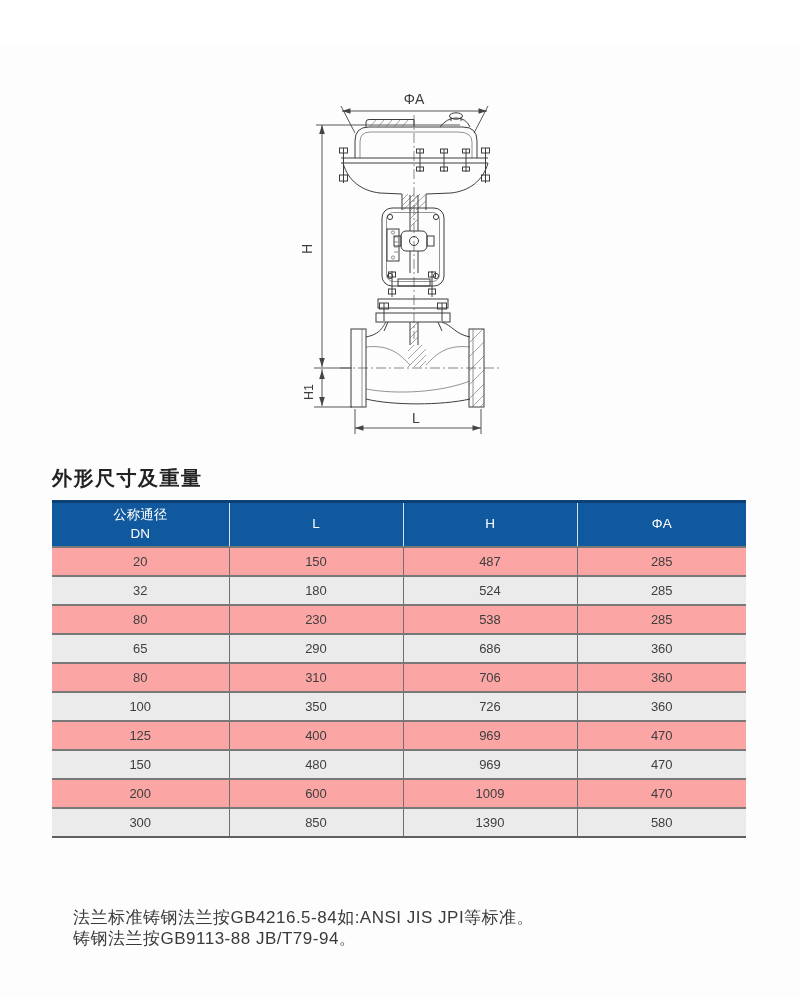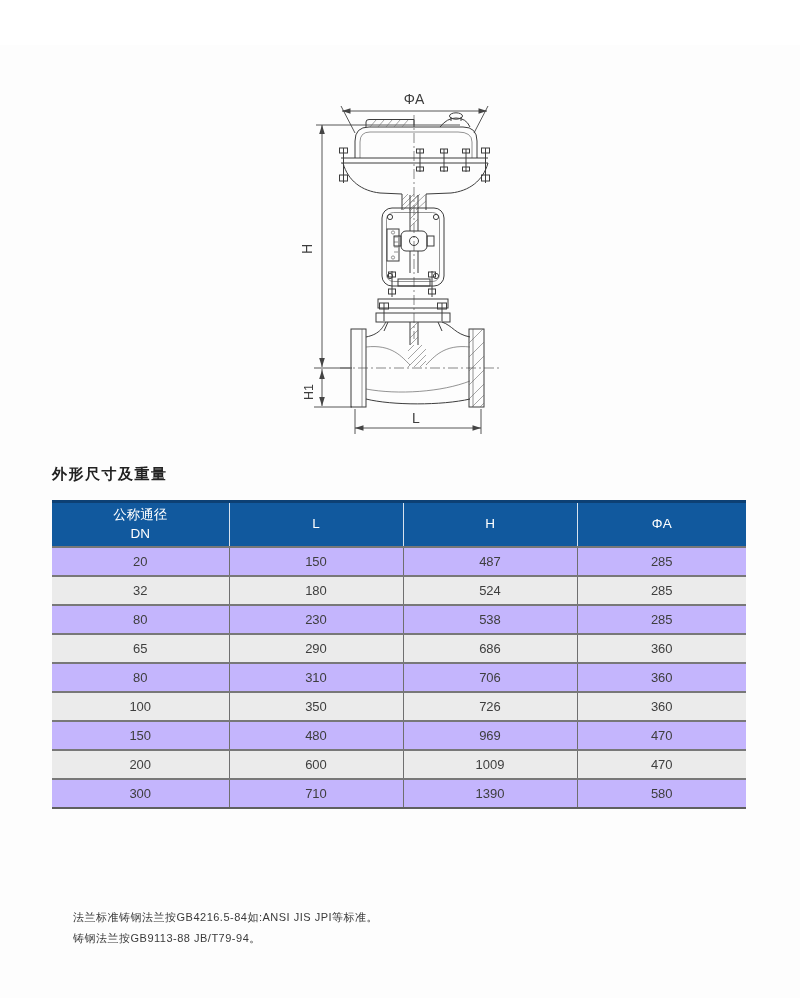--- a/index.html
+++ b/index.html
@@ -6,33 +6,33 @@
   .page{position:relative;width:800px;height:998px;background:#fdfdfd;overflow:hidden;
         font-family:"Liberation Sans","DejaVu Sans",sans-serif;margin-top:45px;}
   svg{position:absolute;top:0;left:0;}
   svg text{font-family:"Liberation Sans","DejaVu Sans",sans-serif;fill:#3d3d3d;}
   .dline{stroke:var(--draw,#3d3d3d);stroke-width:1;fill:none;}
   .dthin{stroke:#5a5a5a;stroke-width:0.65;fill:none;}
   .dim{stroke:#444;stroke-width:0.9;fill:none;}
   .dimfill{fill:#444;stroke:none;}
   .cl{stroke:#555;stroke-width:0.7;fill:none;stroke-dasharray:10 3 2 3;}
   .hatch{stroke:#6a6a6a;stroke-width:0.6;}
-  .section-title{position:absolute;left:52px;top:420px;font-size:15px;font-weight:bold;
+  .section-title{position:absolute;left:52px;top:420px;font-size:20px;font-weight:bold;
         color:#222;letter-spacing:1.5px;}
   table.dims{position:absolute;left:52px;top:455px;width:694px;border-collapse:collapse;
         table-layout:fixed;border-bottom:2.5px solid #5f5f5f;}
   table.dims thead th{background:var(--header-bg,#11599e);color:#fff;font-weight:normal;
         font-size:13.5px;height:41px;border-top:3px solid var(--header-top,#0d4074);
         vertical-align:middle;text-align:center;line-height:1.35;}
   table.dims thead th + th{border-left:1px solid #d7e2ee;}
   table.dims tbody td{height:25px;text-align:center;vertical-align:middle;font-size:13px;
-        color:var(--cell-text,#3e3e3e);border-top:2px solid var(--grid,#787878);background:#c4b5fd;}
+        color:var(--cell-text,#3e3e3e);border-top:2px solid var(--grid,#787878);background:#fca5a5;}
   table.dims tbody td + td{border-left:1.5px solid #6f6f6f;}
   table.dims tbody tr:nth-child(even) td{background:var(--row-alt,#ebebeb);}
-  .notes{position:absolute;left:73px;top:862px;font-size:11px;line-height:21px;
+  .notes{position:absolute;left:73px;top:862px;font-size:17px;line-height:21px;
         color:#3a3a3a;letter-spacing:0.5px;}
 </style>
 </head>
 <body>
 
 <div class="page">
 
   <svg width="800" height="412" viewBox="0 0 800 412">
 
     <line class="cl" x1="414" y1="70" x2="414" y2="294"></line>
@@ -257,34 +257,40 @@
           <td>706</td>
           <td>360</td>
         </tr>
         <tr>
           <td>100</td>
           <td>350</td>
           <td>726</td>
           <td>360</td>
         </tr>
         <tr>
+          <td>125</td>
+          <td>400</td>
+          <td>969</td>
+          <td>470</td>
+        </tr>
+        <tr>
           <td>150</td>
           <td>480</td>
           <td>969</td>
           <td>470</td>
         </tr>
         <tr>
           <td>200</td>
           <td>600</td>
           <td>1009</td>
           <td>470</td>
         </tr>
         <tr>
           <td>300</td>
-          <td>710</td>
+          <td>850</td>
           <td>1390</td>
           <td>580</td>
         </tr>
       </tbody>
   </table>
 
   <div class="notes">
       <div>法兰标准铸钢法兰按GB4216.5-84如:ANSI JIS JPI等标准。</div>
       <div>铸钢法兰按GB9113-88 JB/T79-94。</div>
     </div>

